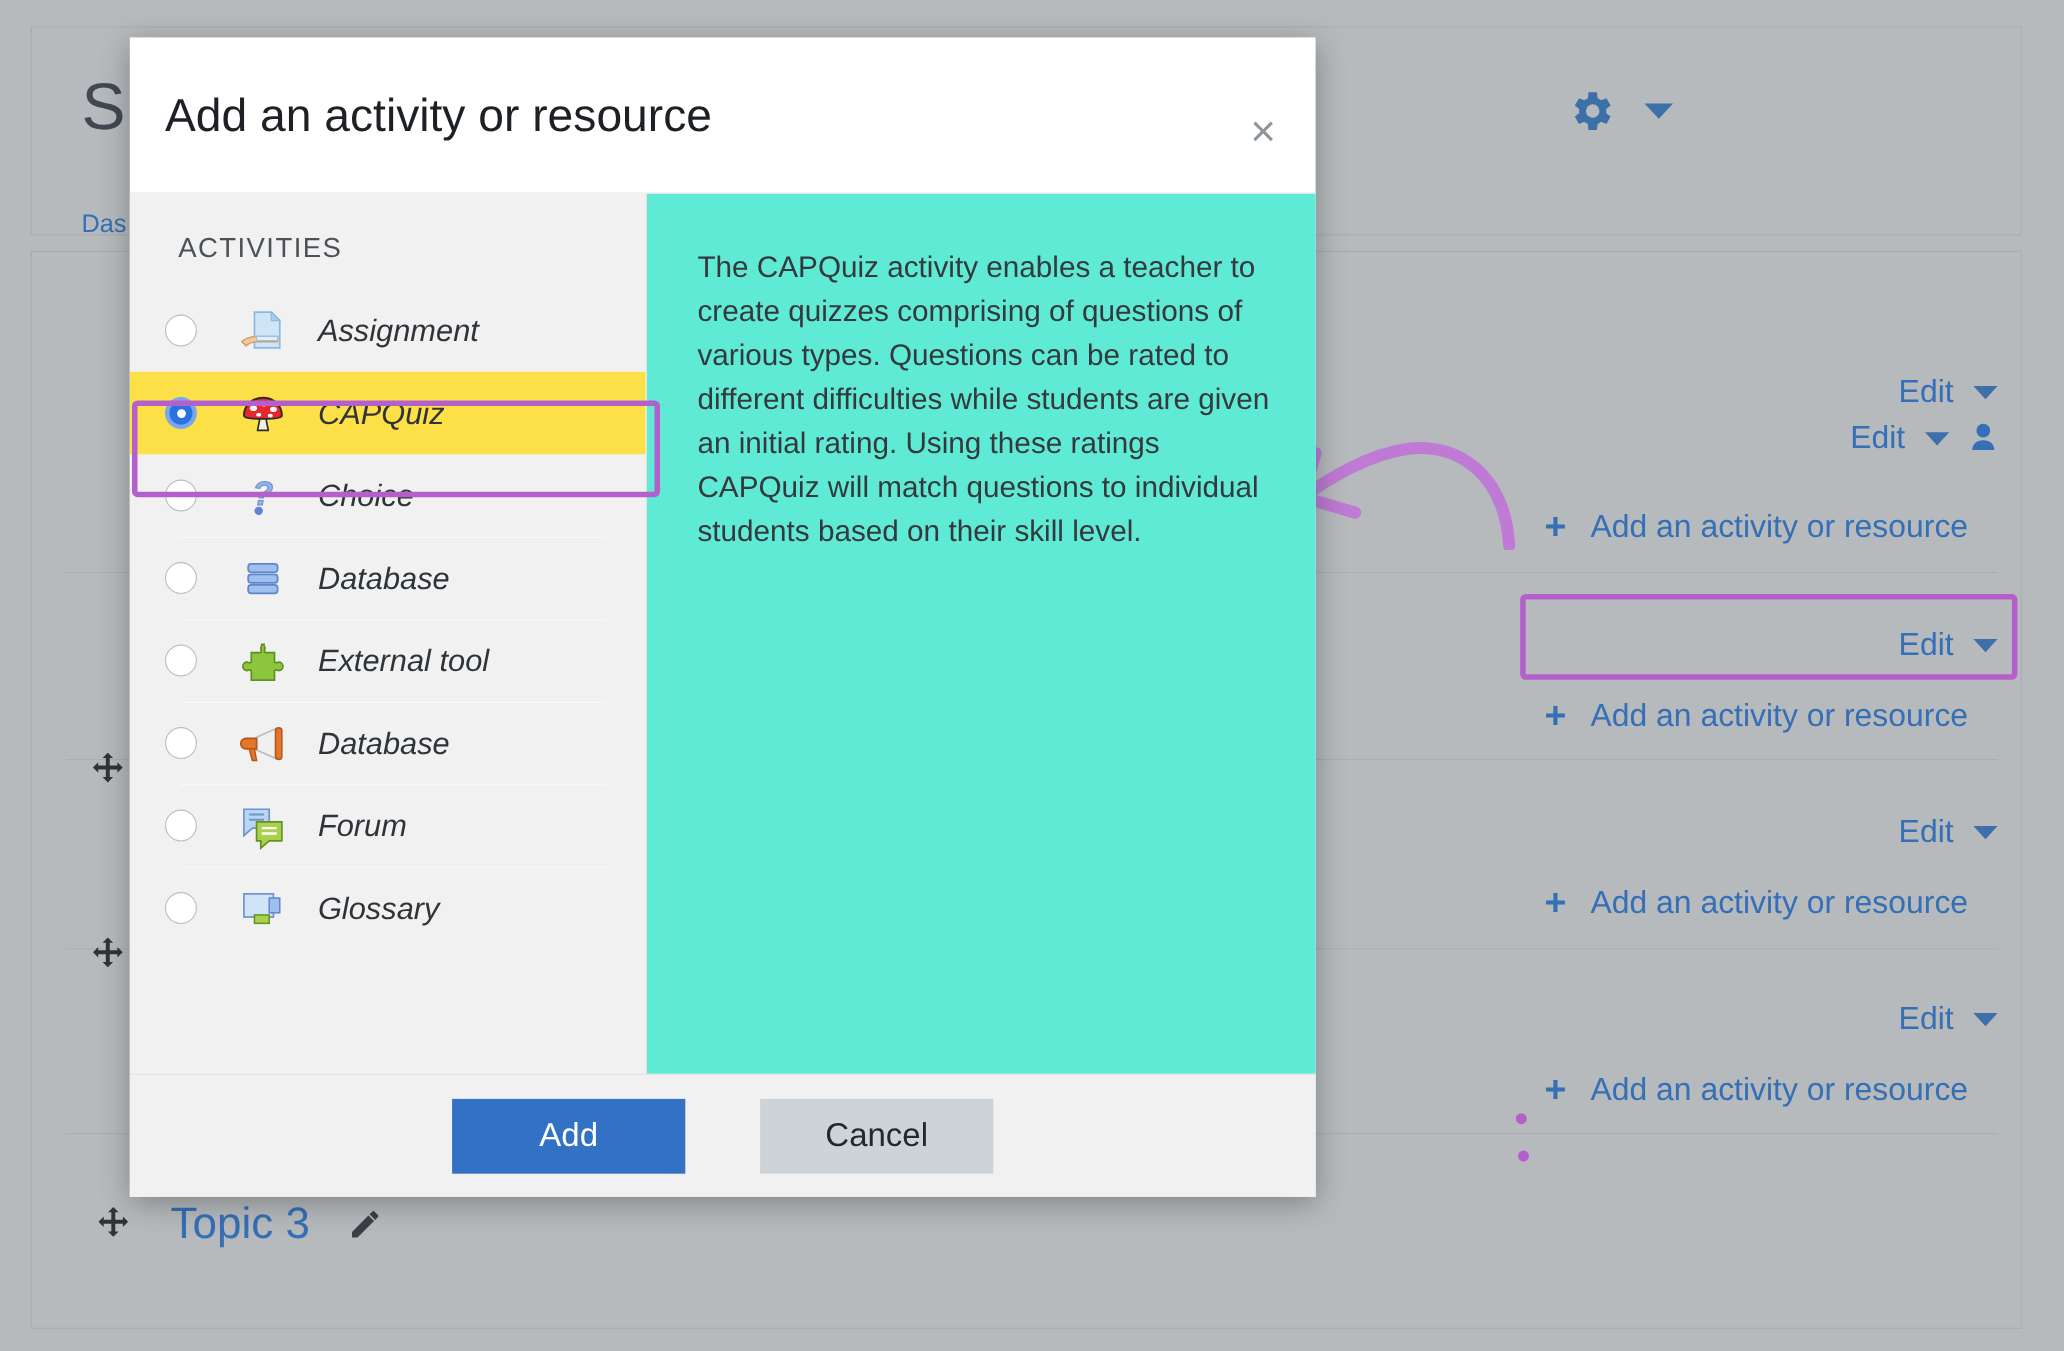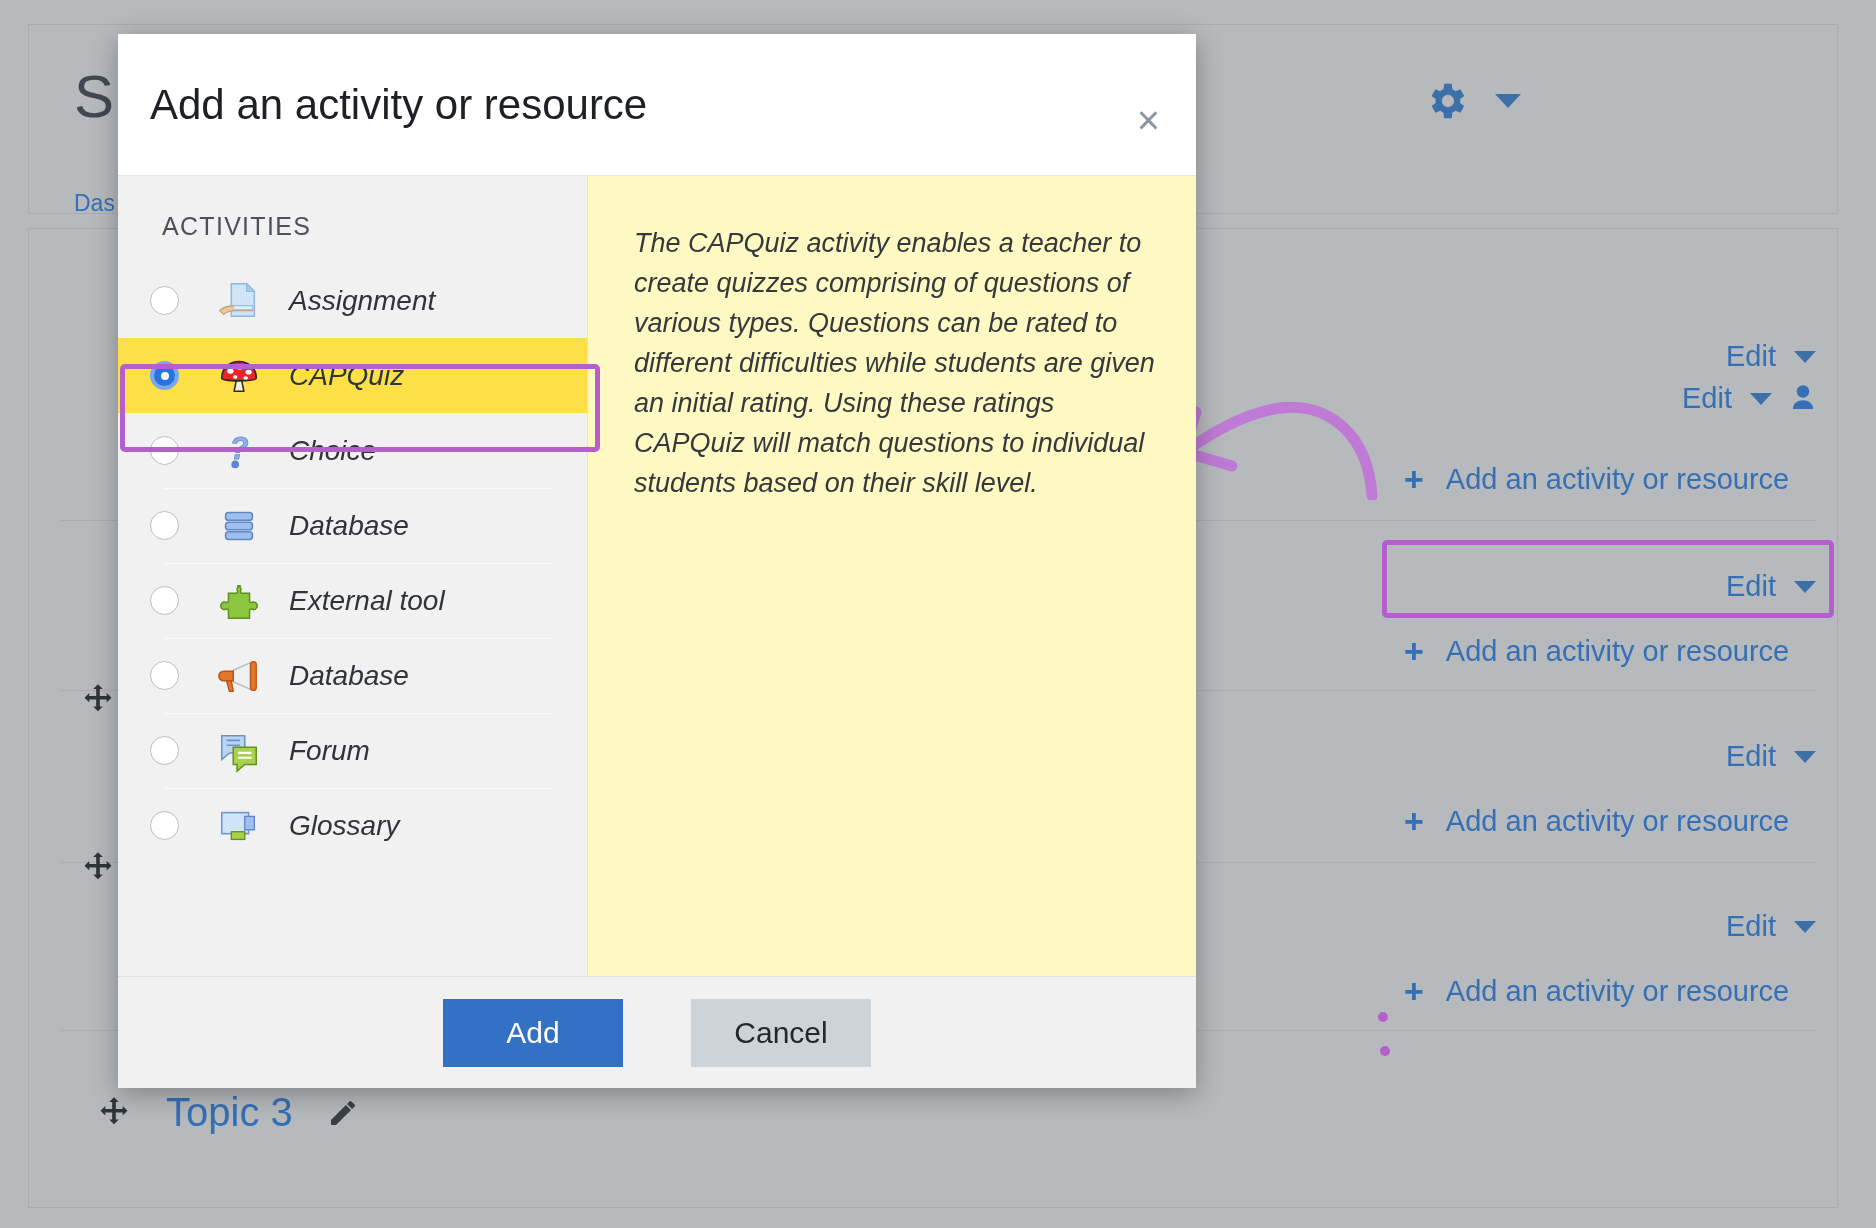--- a/index.html
+++ b/index.html
@@ -132,34 +132,34 @@
   .act-icon svg { display: block; }
   .act-label { margin-left: 24px; font-size: 28px; color: #2f3439; }
 
   .act-item.selected {
     background: #fde047;
   }
   .act-item.selected::before { display: none; }
   .act-item.selected + .act-item::before { display: none; }
 
   .desc-pane {
-    flex: 1; background: #fef9c3; padding: 48px 20px 0 46px; font-style: italic;
+    flex: 1; background: #5eead4; padding: 48px 20px 0 46px;
   }
   .desc-text {
     font-size: 27px; line-height: 1.48; color: #35393d; max-width: 530px;
   }
 
   .modal-footer {
     height: 112px; background: #f1f1f2; border-top: 1px solid #dcdee0;
     display: flex; align-items: center; justify-content: center; gap: 34px;
   }
   .btn {
     font-size: 30px; font-family: "Liberation Sans", sans-serif;
     border: none; cursor: pointer; padding: 0;
-    width: 180px; height: 68px;
+    width: 212px; height: 68px;
   }
   .btn-primary { background: #3271c4; color: #ffffff; }
   .btn-secondary { background: #ced3d7; color: #23282d; margin-left: 34px; }
 </style>
 </head>
 <body>
 
 <div id="root">
 
   <div class="bg-page">
@@ -244,21 +244,21 @@
     </div>
 
     <div class="topic-row" style="left:80px; top:850px;">
       <span class="move-icon">
         <svg width="36" height="36" viewBox="0 0 24 24" fill="#2f3439">
           <path d="M12 1.5l3.2 3.2h-2v4.6h4.6v-2L21 10.5 17.8 13.7v-2h-4.6v4.6h2L12 19.5l-3.2-3.2h2v-4.6H6.2v2L3 10.5 6.2 7.3v2h4.6V4.7h-2L12 1.5z"></path>
         </svg>
       </span>
     </div>
 
-    <div class="topic-row" style="left:96px; top:1090px;">
+    <div class="topic-row" style="left:85px; top:1090px;">
       <span class="move-icon">
         <svg width="36" height="36" viewBox="0 0 24 24" fill="#2f3439">
           <path d="M12 1.5l3.2 3.2h-2v4.6h4.6v-2L21 10.5 17.8 13.7v-2h-4.6v4.6h2L12 19.5l-3.2-3.2h2v-4.6H6.2v2L3 10.5 6.2 7.3v2h4.6V4.7h-2L12 1.5z"></path>
         </svg>
       </span>
       <span class="topic-title">Topic 3</span>
       <span class="pencil-icon">
         <svg width="32" height="32" viewBox="0 0 24 24" fill="#3b4046">
           <path d="M3 17.2V21h3.8L18 9.8 14.2 6 3 17.2zM20.7 7.1a1 1 0 000-1.4L18.3 3.3a1 1 0 00-1.4 0L15 5.2 18.8 9l1.9-1.9z"></path>
         </svg>

